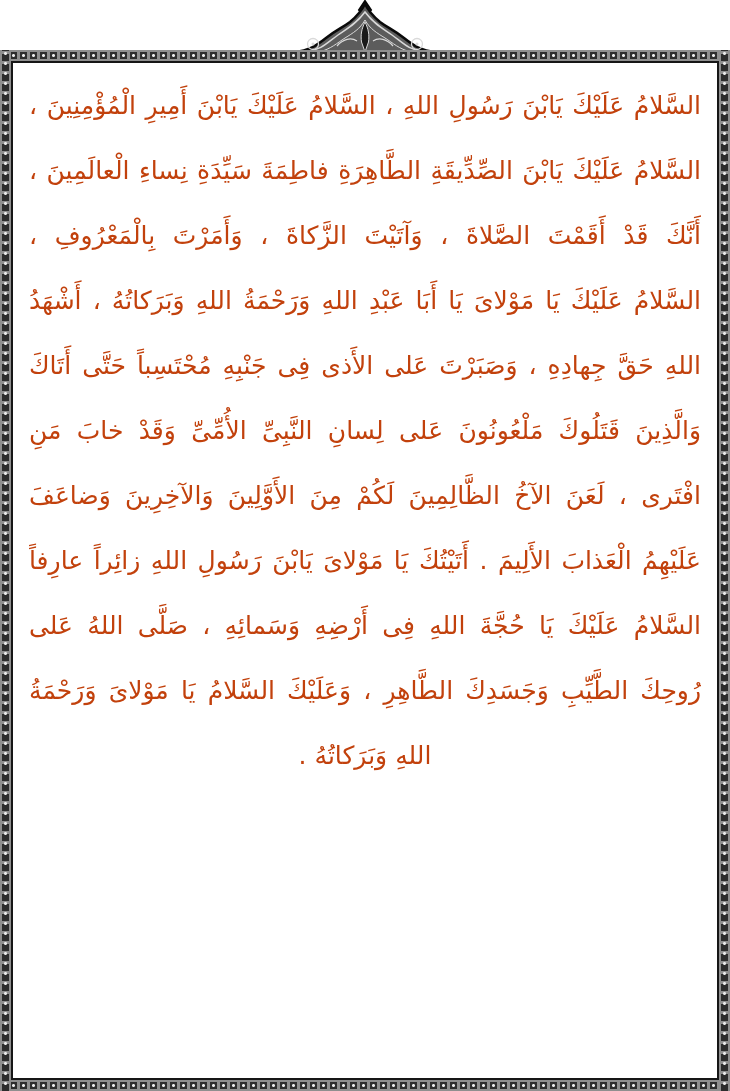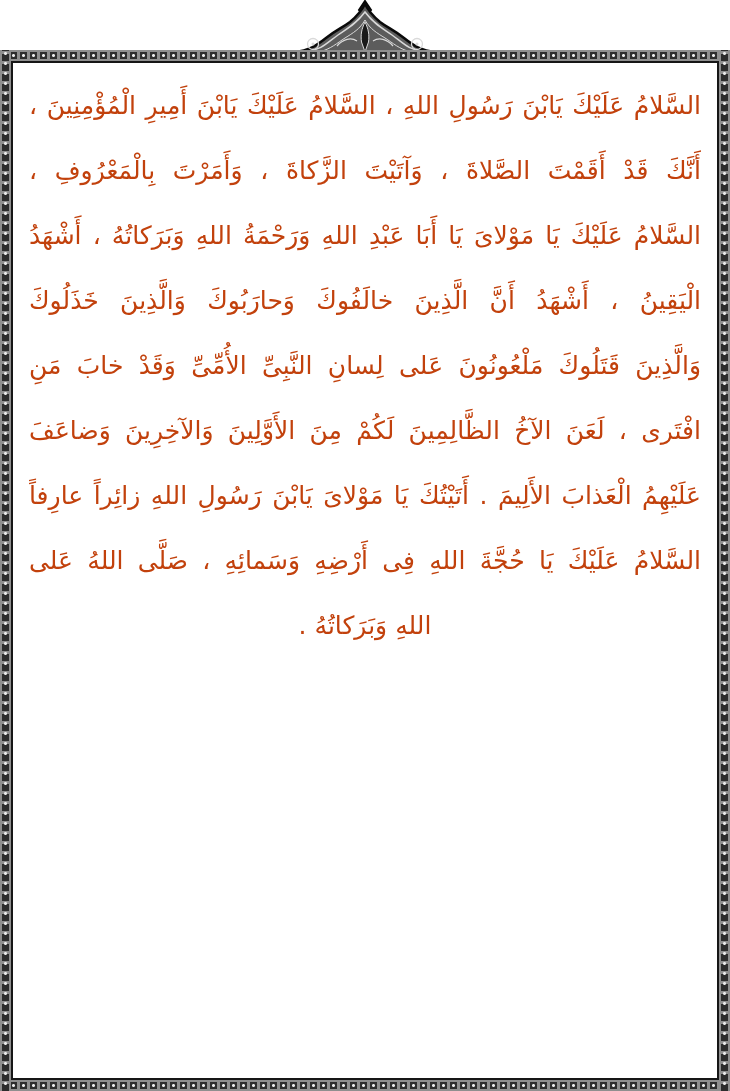--- a/index.html
+++ b/index.html
@@ -107,25 +107,27 @@
 
   <div class="frame">
     <div class="strip h top"></div>
     <div class="strip h bottom"></div>
     <div class="strip v left"></div>
     <div class="strip v right"></div>
 
     <div class="content">
       <div class="text-block" dir="rtl" lang="ar">
         <div class="line">السَّلامُ عَلَيْكَ يَابْنَ رَسُولِ اللهِ ، السَّلامُ عَلَيْكَ يَابْنَ أَمِيرِ الْمُؤْمِنِينَ ،</div>
+          <div class="line">السَّلامُ عَلَيْكَ يَابْنَ الصِّدِّيقَةِ الطَّاهِرَةِ فاطِمَةَ سَيِّدَةِ نِساءِ الْعالَمِينَ ،</div>
           <div class="line">أَنَّكَ قَدْ أَقَمْتَ الصَّلاةَ ، وَآتَيْتَ الزَّكاةَ ، وَأَمَرْتَ بِالْمَعْرُوفِ ،</div>
           <div class="line">السَّلامُ عَلَيْكَ يَا مَوْلاىَ يَا أَبَا عَبْدِ اللهِ وَرَحْمَةُ اللهِ وَبَرَكاتُهُ ، أَشْهَدُ</div>
-          <div class="line">الْيَقِينُ ، أَشْهَدُ أَنَّ الَّذِينَ خالَفُوكَ وَحارَبُوكَ وَالَّذِينَ خَذَلُوكَ</div>
+          <div class="line">اللهِ حَقَّ جِهادِهِ ، وَصَبَرْتَ عَلى الأَذى فِى جَنْبِهِ مُحْتَسِباً حَتَّى أَتَاكَ</div>
           <div class="line">وَالَّذِينَ قَتَلُوكَ مَلْعُونُونَ عَلى لِسانِ النَّبِىِّ الأُمِّىِّ وَقَدْ خابَ مَنِ</div>
           <div class="line">افْتَرى ، لَعَنَ الآخُ الظَّالِمِينَ لَكُمْ مِنَ الأَوَّلِينَ وَالآخِرِينَ وَضاعَفَ</div>
           <div class="line">عَلَيْهِمُ الْعَذابَ الأَلِيمَ . أَتَيْتُكَ يَا مَوْلاىَ يَابْنَ رَسُولِ اللهِ زائِراً عارِفاً</div>
           <div class="line">السَّلامُ عَلَيْكَ يَا حُجَّةَ اللهِ فِى أَرْضِهِ وَسَمائِهِ ، صَلَّى اللهُ عَلى</div>
+          <div class="line">رُوحِكَ الطَّيِّبِ وَجَسَدِكَ الطَّاهِرِ ، وَعَلَيْكَ السَّلامُ يَا مَوْلاىَ وَرَحْمَةُ</div>
           <div class="line last-line">اللهِ وَبَرَكاتُهُ .</div>
       </div>
     </div>
   </div>
 
 </div>
 
 </body></html>

